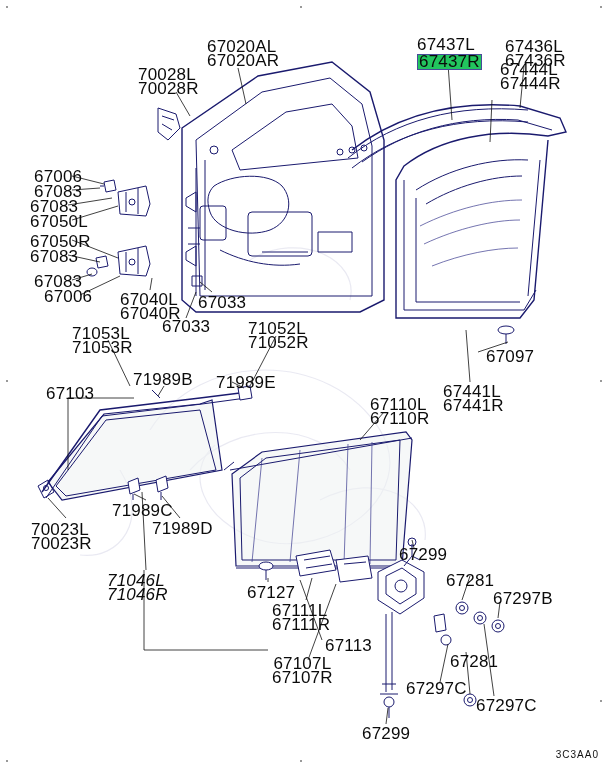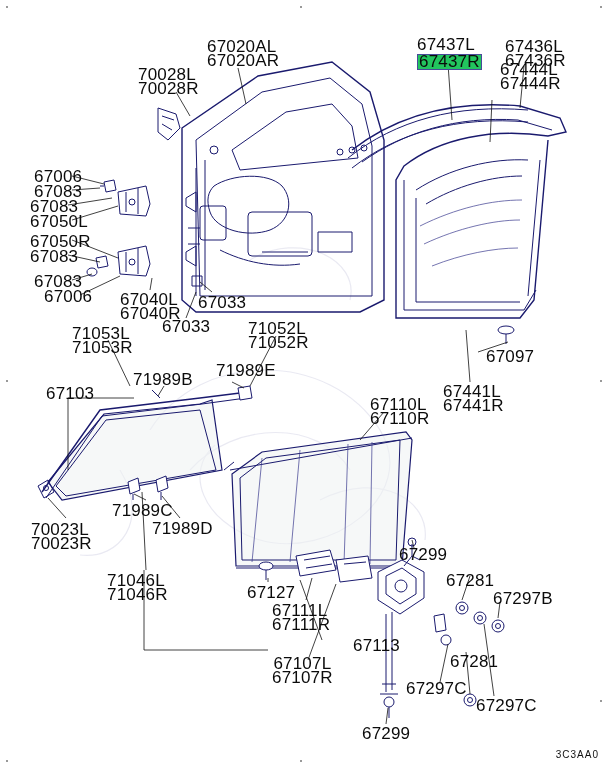--- a/index.html
+++ b/index.html
@@ -308,33 +308,33 @@
       <div class="lbl" style="left: 162px; top: 320px;">67033</div>
       <div class="lbl" style="left: 72px; top: 327px;">71053L
 71053R</div>
       <div class="lbl" style="left: 248px; top: 322px;">71052L
 71052R</div>
       <div class="lbl" style="left: 486px; top: 350px;">67097</div>
       <div class="lbl" style="left: 443px; top: 385px;">67441L
 67441R</div>
       <div class="lbl" style="left: 46px; top: 387px;">67103</div>
       <div class="lbl" style="left: 133px; top: 373px;">71989B</div>
-      <div class="lbl" style="left: 216px; top: 364px;">71989E</div>
+      <div class="lbl" style="left: 216px; top: 376px;">71989E</div>
       <div class="lbl" style="left: 370px; top: 398px;">67110L
 67110R</div>
       <div class="lbl" style="left: 112px; top: 504px;">71989C</div>
       <div class="lbl" style="left: 152px; top: 522px;">71989D</div>
       <div class="lbl" style="left: 31px; top: 523px;">70023L
 70023R</div>
-      <div class="lbl" style="left: 107px; top: 574px;">71046L
+      <div class="lbl" style="left: 107px; top: 574px; font-style: italic;">71046L
 71046R</div>
       <div class="lbl" style="left: 247px; top: 586px;">67127</div>
       <div class="lbl" style="left: 272px; top: 604px;">67111L
 67111R</div>
-      <div class="lbl" style="left: 325px; top: 639px; margin-left: 28px;">67113</div>
+      <div class="lbl" style="left: 325px; top: 639px;">67113</div>
       <div class="lbl" style="left: 272px; top: 657px; text-align: center;">67107L
 67107R</div>
       <div class="lbl" style="left: 399px; top: 548px;">67299</div>
       <div class="lbl" style="left: 446px; top: 574px;">67281</div>
       <div class="lbl" style="left: 493px; top: 592px;">67297B</div>
       <div class="lbl" style="left: 450px; top: 655px;">67281</div>
       <div class="lbl" style="left: 406px; top: 682px;">67297C</div>
       <div class="lbl" style="left: 476px; top: 699px;">67297C</div>
       <div class="lbl" style="left: 362px; top: 727px;">67299</div>
     </div>

